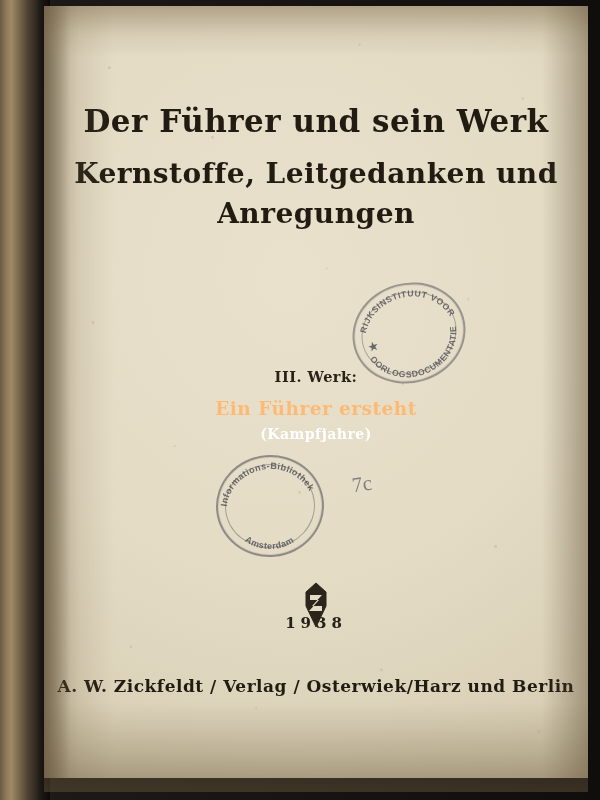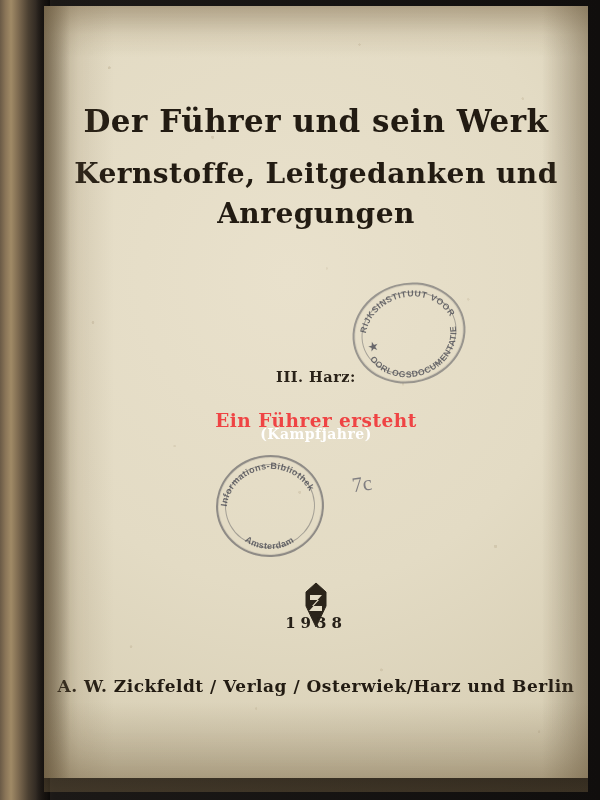--- a/index.html
+++ b/index.html
@@ -186,22 +186,21 @@
     left: 0; right: 0;
     top: 362px;
     font-size: 14.5px;
     color: #2a2218;
   }
   .volume-title {
     position: absolute;
     left: 0; right: 0;
     top: 392px;
     font-size: 18.5px;
-    color: #ef4444;
-    margin-top: 12px;
+    color: #fdba74;
   }
   .volume-paren {
     position: absolute;
     left: 0; right: 0;
     top: 420px;
     font-size: 14px;
     color: #ffffff;
   }
   .year {
     position: absolute;
@@ -324,21 +323,21 @@
   <div class="speckle"></div>
   <div class="gutter-shade"></div>
 
   <div class="content">
 
     <div class="fraktur title-main">Der Führer und sein Werk</div>
     <div class="fraktur title-sub1">Kernstoffe, Leitgedanken und</div>
     <div class="fraktur title-sub2">Anregungen</div>
 
 
-    <div class="fraktur volume">III. Harz:</div>
+    <div class="fraktur volume">III. Werk:</div>
     <div class="fraktur volume-title">Ein Führer ersteht</div>
     <div class="fraktur volume-paren">(Kampfjahre)</div>
 
     <div class="logo">
       <svg width="46" height="46" viewBox="0 0 46 46">
         <path d="M23 1 L33 10 L33 24 L23 45 L13 24 L13 10 Z" fill="#2b241a" stroke="#2b241a" stroke-width="1"></path>
         <path d="M17 13 L29 13 L19 24 L29 24 L29 29 L16 29 L26 18 L17 18 Z" fill="#e4dcc5"></path>
       </svg>
     </div>
 

